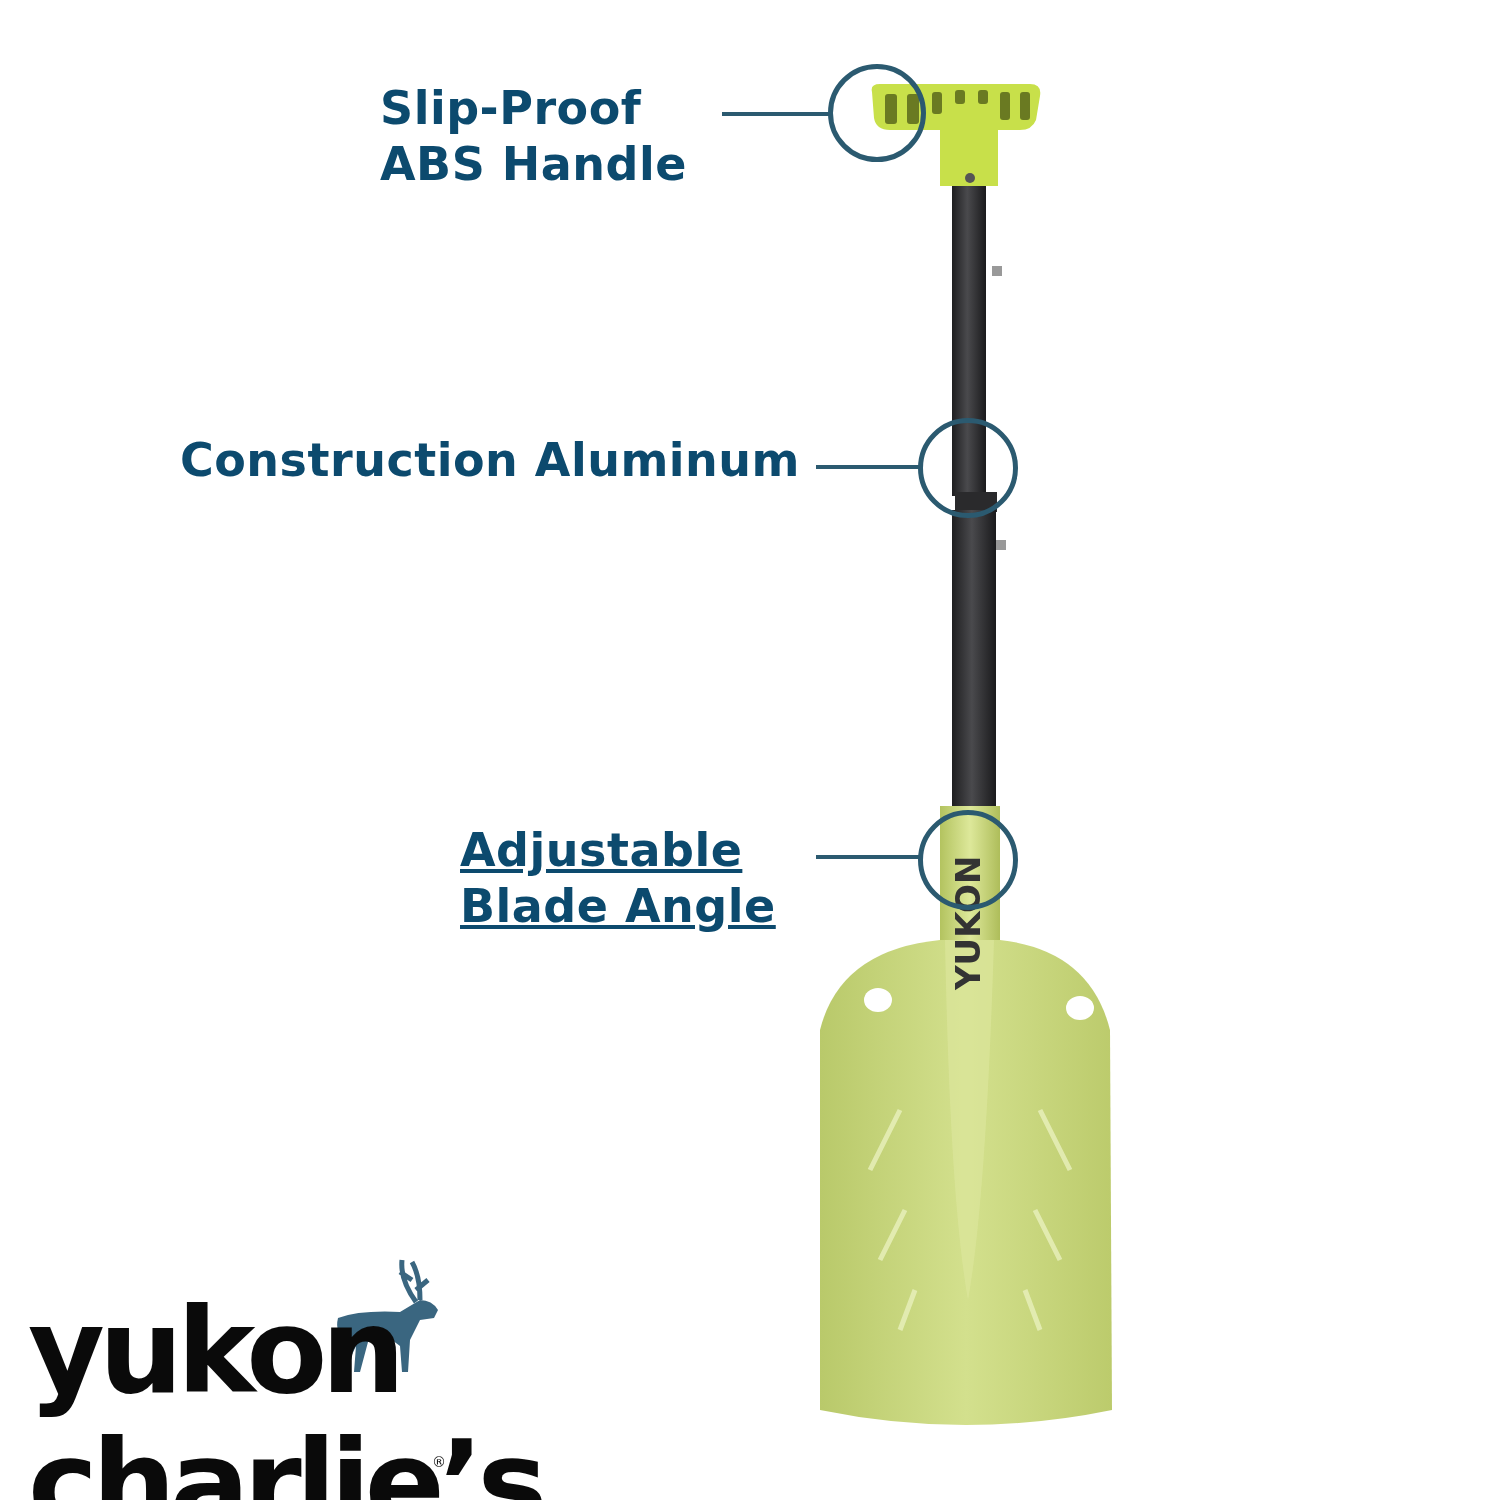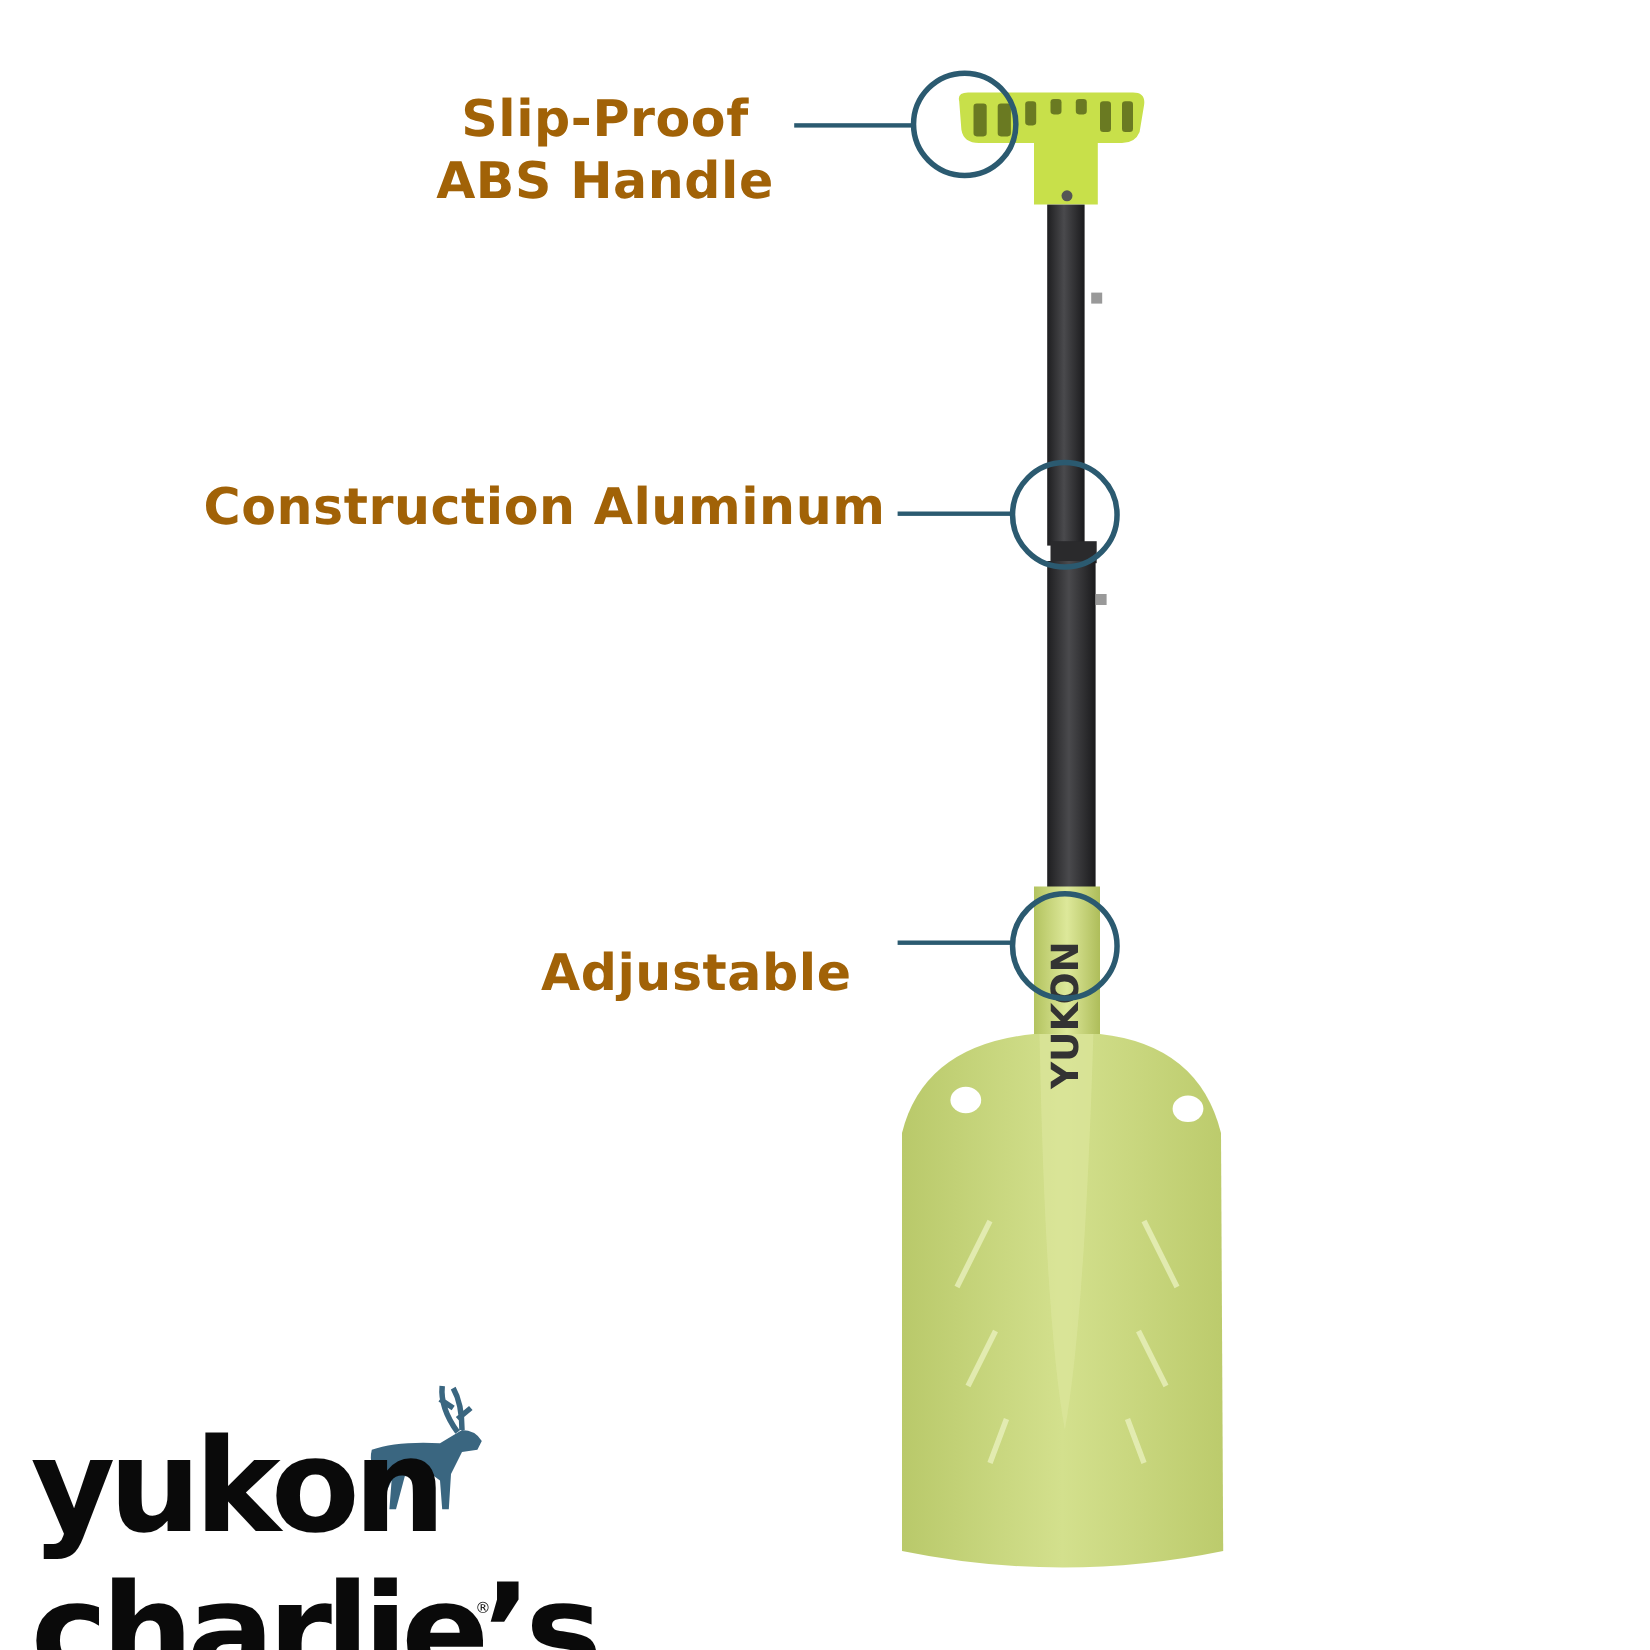--- a/index.html
+++ b/index.html
@@ -1,17 +1,17 @@
 <!DOCTYPE html>
 <html><head>
 <meta charset="utf-8">
 <style>
   html,body{margin:0;padding:0;background:#ffffff;}
   body{width:1500px;height:1500px;position:relative;overflow:hidden;font-family:"DejaVu Sans","Liberation Sans",sans-serif;}
-  .label{position:absolute;color:#a16207;font-weight:bold;text-align:center;line-height:56px;font-size:46px;letter-spacing:0.5px;}
+  .label{position:absolute;color:#0c4a6e;font-weight:bold;text-align:left;line-height:56px;font-size:46px;letter-spacing:0.5px;}
   .line{position:absolute;height:4px;background:#2b5a70;}
   .circle{position:absolute;border:5px solid #2b5a70;border-radius:50%;box-sizing:border-box;}
   svg{position:absolute;left:0;top:0;}
   .logo-text{position:absolute;left:28px;color:#0a0a0a;font-family:"DejaVu Sans","Liberation Sans",sans-serif;font-weight:bold;font-size:118px;letter-spacing:-6px;line-height:1;}
   .reg{position:absolute;left:432px;top:1454px;font-size:14px;color:#111;}
 </style>
 </head>
 <body>
 
 <svg width="1500" height="1500">
@@ -77,21 +77,22 @@
 </div>
 <div class="line" style="left:722px;top:112px;width:108px;"></div>
 <div class="circle" style="left:828px;top:64px;width:98px;height:98px;"></div>
 
 <div class="label" style="left:180px;top:432px;width:630px;">
   <div>Construction Aluminum</div>
 </div>
 <div class="line" style="left:816px;top:465px;width:106px;"></div>
 <div class="circle" style="left:918px;top:418px;width:100px;height:100px;"></div>
 
-<div class="label" style="left:460px;top:856px;width:346px;">
+<div class="label" style="left:460px;top:822px;width:346px;text-decoration:underline;">
   <div>Adjustable</div>
+  <div>Blade Angle</div>
 </div>
 <div class="line" style="left:816px;top:855px;width:106px;"></div>
 <div class="circle" style="left:918px;top:810px;width:100px;height:100px;"></div>
 
 <div class="logo-text" style="top:1292px;">yukon</div>
 <div class="logo-text" style="top:1424px;">charlie’s</div>
 <div class="reg">®</div>
 
 </body></html>

